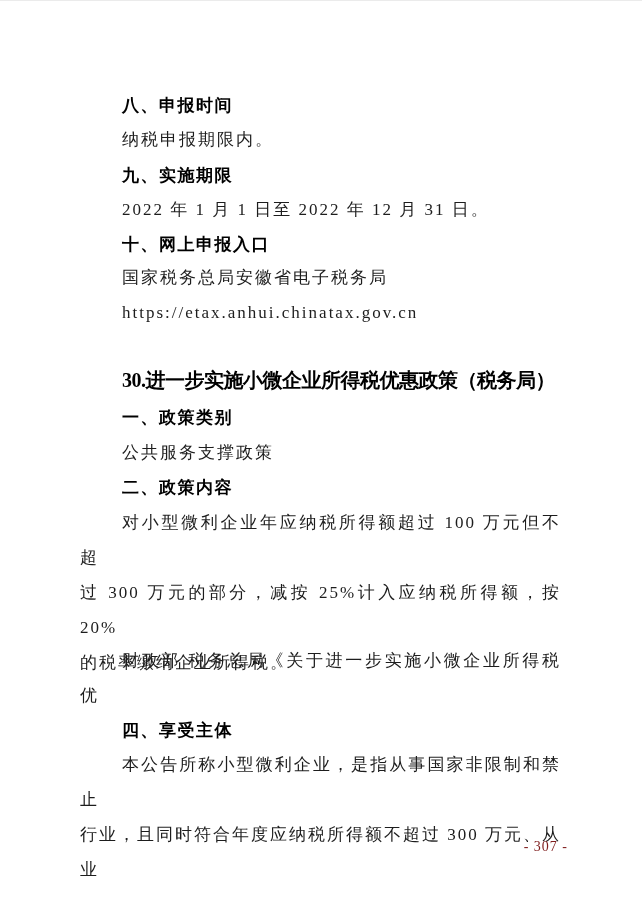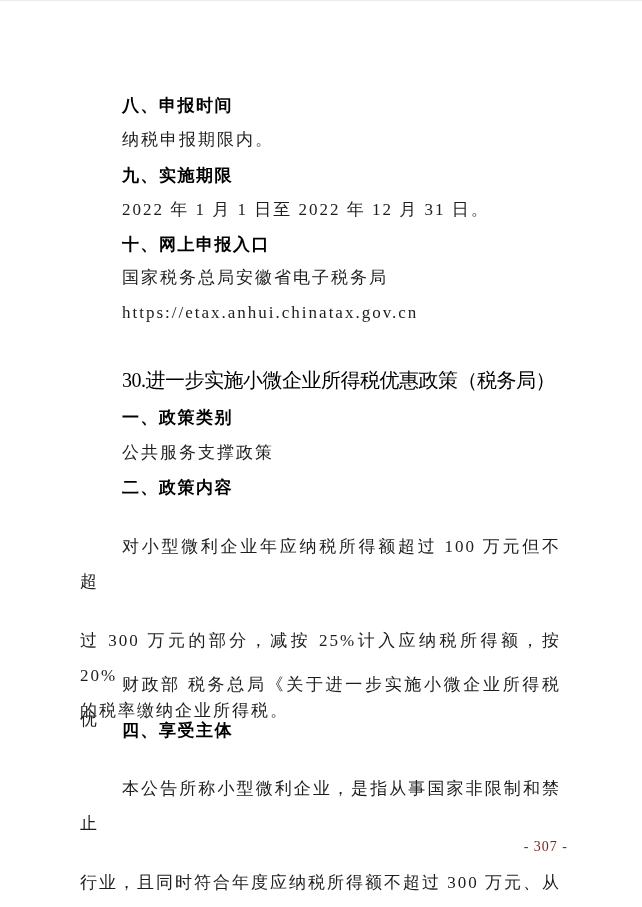--- a/index.html
+++ b/index.html
@@ -28,33 +28,32 @@
   }
   .heading {
     font-weight: 700;
     color: #000000;
     letter-spacing: 1.5px;
   }
   .indent {
     text-indent: 42px;
   }
   .title {
-    font-weight: 400;
+    font-weight: 700;
     color: #000000;
     font-size: 20px;
     letter-spacing: -0.5px;
     white-space: nowrap;
   }
   .line {
     line-height: 35px;
   }
   .full {
     text-align: justify;
     text-align-last: justify;
-    margin-top: 24px;
   }
   .pagenum {
     position: absolute;
     top: 838px;
     right: 74px;
     font-size: 14px;
     line-height: 16px;
     letter-spacing: 1px;
     color: #7f1d1d;
   }

